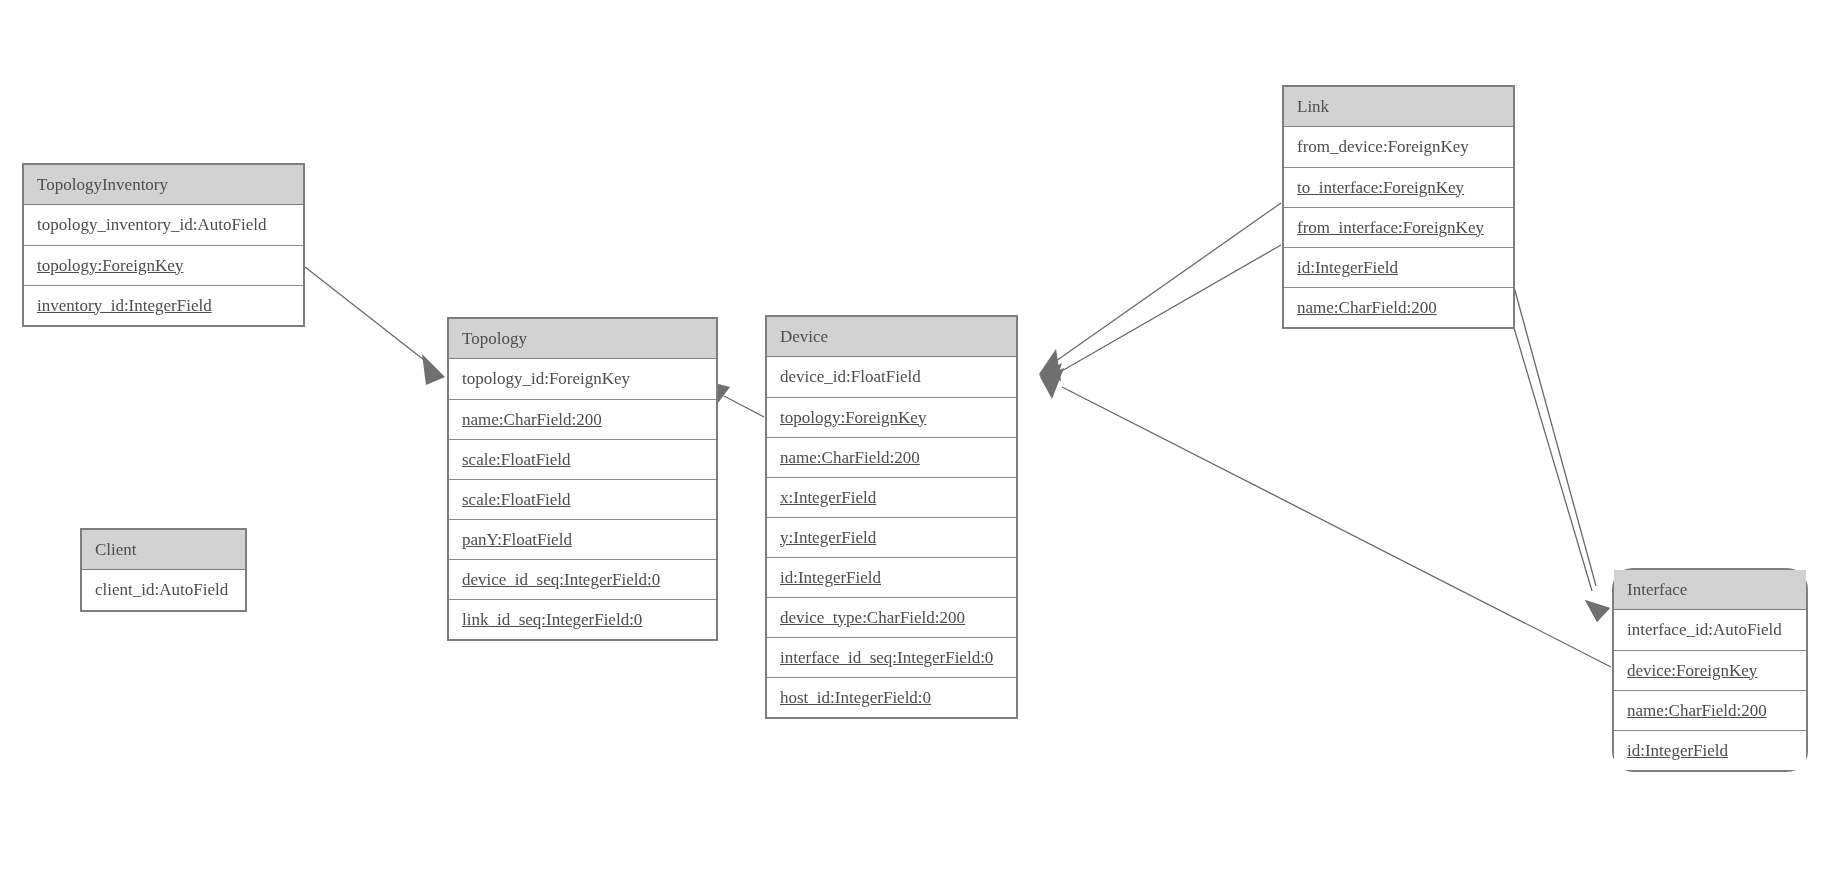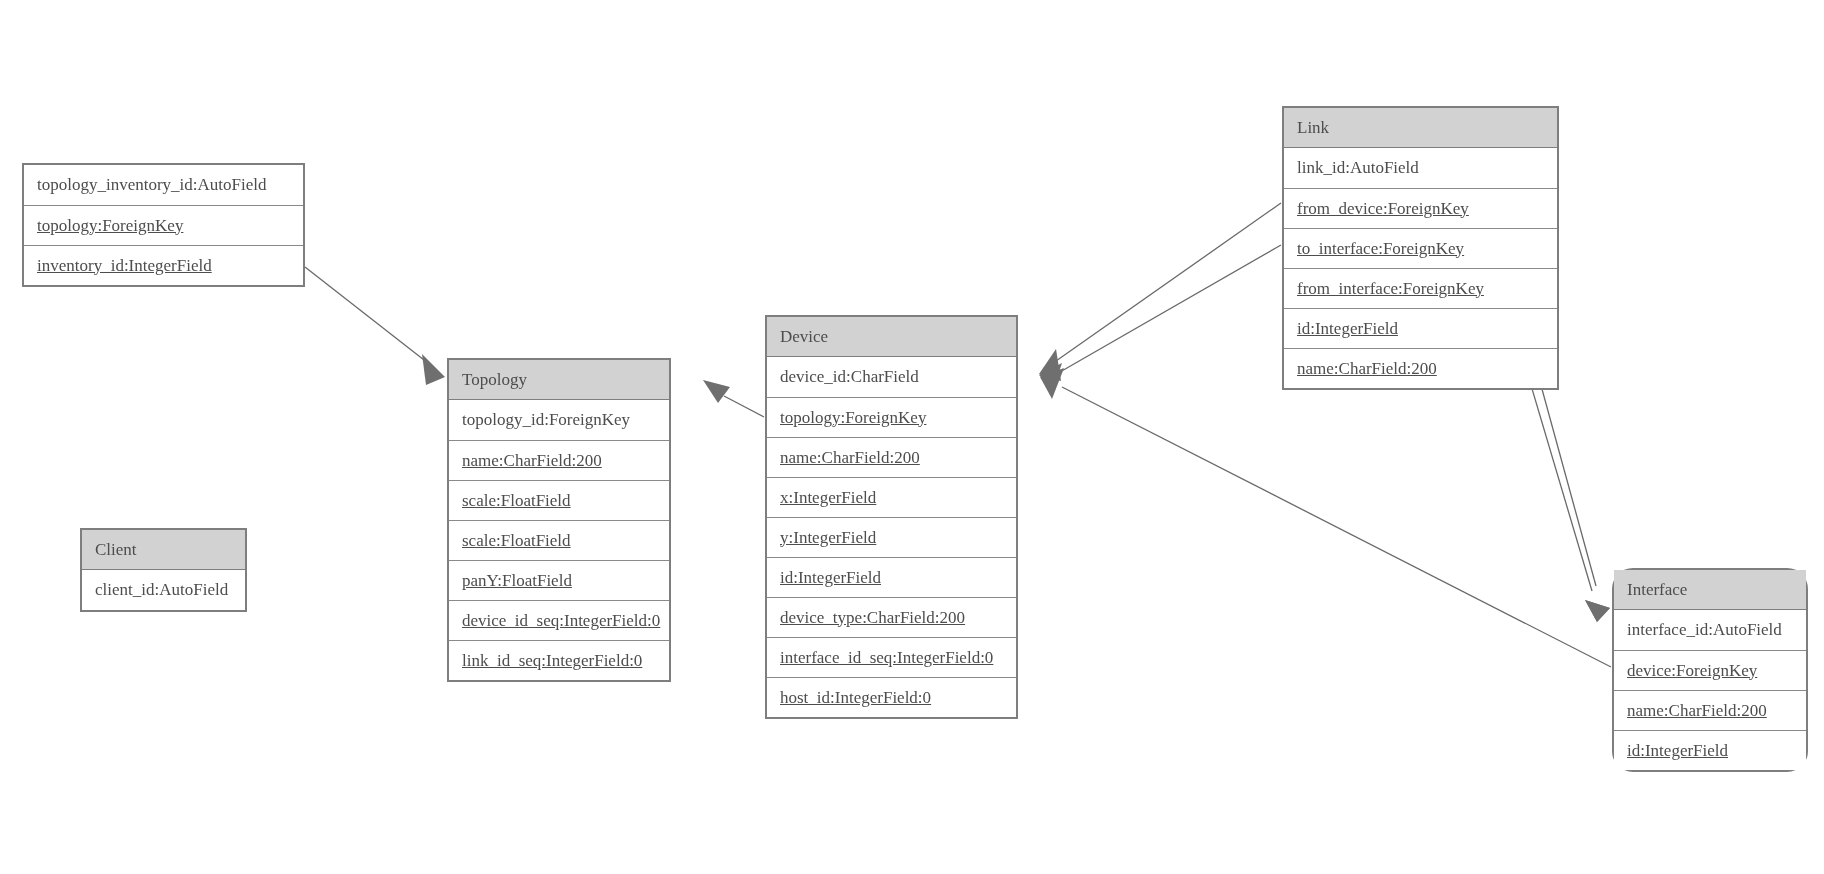--- a/index.html
+++ b/index.html
@@ -72,53 +72,53 @@
       <polygon points="1039,375 1062,363 1053,390" fill="#6f6f6f"></polygon>
       <line x1="1611" y1="667" x2="1062" y2="387" stroke="#696969" stroke-width="1.3"></line>
       <polygon points="1040,377 1064,368 1052,399" fill="#6f6f6f"></polygon>
       <line x1="1514" y1="287" x2="1596" y2="586" stroke="#696969" stroke-width="1.3"></line>
       <polygon points="1610,608 1585,600 1597,622" fill="#6f6f6f"></polygon>
       <line x1="1514" y1="328" x2="1592" y2="591" stroke="#696969" stroke-width="1.3"></line>
       <polygon points="1610,608 1585,600 1597,622" fill="#6f6f6f"></polygon>
     </svg>
   <div id="tables">
       <div class="er-table" style="left: 22px; top: 163px; width: 283px;">
+        <div class="hdr">TopologyInventory</div>
         <div class="row">topology_inventory_id:AutoField</div>
         <div class="row">topology:ForeignKey</div>
         <div class="row">inventory_id:IntegerField</div>
       </div>
-      <div class="er-table" style="left: 447px; top: 317px; width: 224px; margin-top: 41px;">
+      <div class="er-table" style="left: 447px; top: 317px; width: 271px;">
         <div class="hdr">Topology</div>
         <div class="row">topology_id:ForeignKey</div>
         <div class="row">name:CharField:200</div>
         <div class="row">scale:FloatField</div>
         <div class="row">scale:FloatField</div>
         <div class="row">panY:FloatField</div>
         <div class="row">device_id_seq:IntegerField:0</div>
         <div class="row">link_id_seq:IntegerField:0</div>
       </div>
       <div class="er-table" style="left: 80px; top: 528px; width: 167px;">
         <div class="hdr">Client</div>
         <div class="row">client_id:AutoField</div>
       </div>
       <div class="er-table" style="left: 765px; top: 315px; width: 253px;">
         <div class="hdr">Device</div>
-        <div class="row">device_id:CharField</div>
+        <div class="row">device_id:FloatField</div>
         <div class="row">topology:ForeignKey</div>
         <div class="row">name:CharField:200</div>
         <div class="row">x:IntegerField</div>
         <div class="row">y:IntegerField</div>
         <div class="row">id:IntegerField</div>
         <div class="row">device_type:CharField:200</div>
         <div class="row">interface_id_seq:IntegerField:0</div>
         <div class="row">host_id:IntegerField:0</div>
       </div>
-      <div class="er-table" style="left: 1282px; top: 106px; width: 277px;">
+      <div class="er-table" style="left: 1282px; top: 85px; width: 233px;">
         <div class="hdr">Link</div>
-        <div class="row">link_id:AutoField</div>
         <div class="row">from_device:ForeignKey</div>
         <div class="row">to_interface:ForeignKey</div>
         <div class="row">from_interface:ForeignKey</div>
         <div class="row">id:IntegerField</div>
         <div class="row">name:CharField:200</div>
       </div>
       <div class="er-table" style="left: 1612px; top: 568px; width: 196px; border-radius: 21px;">
         <div class="hdr">Interface</div>
         <div class="row">interface_id:AutoField</div>
         <div class="row">device:ForeignKey</div>

